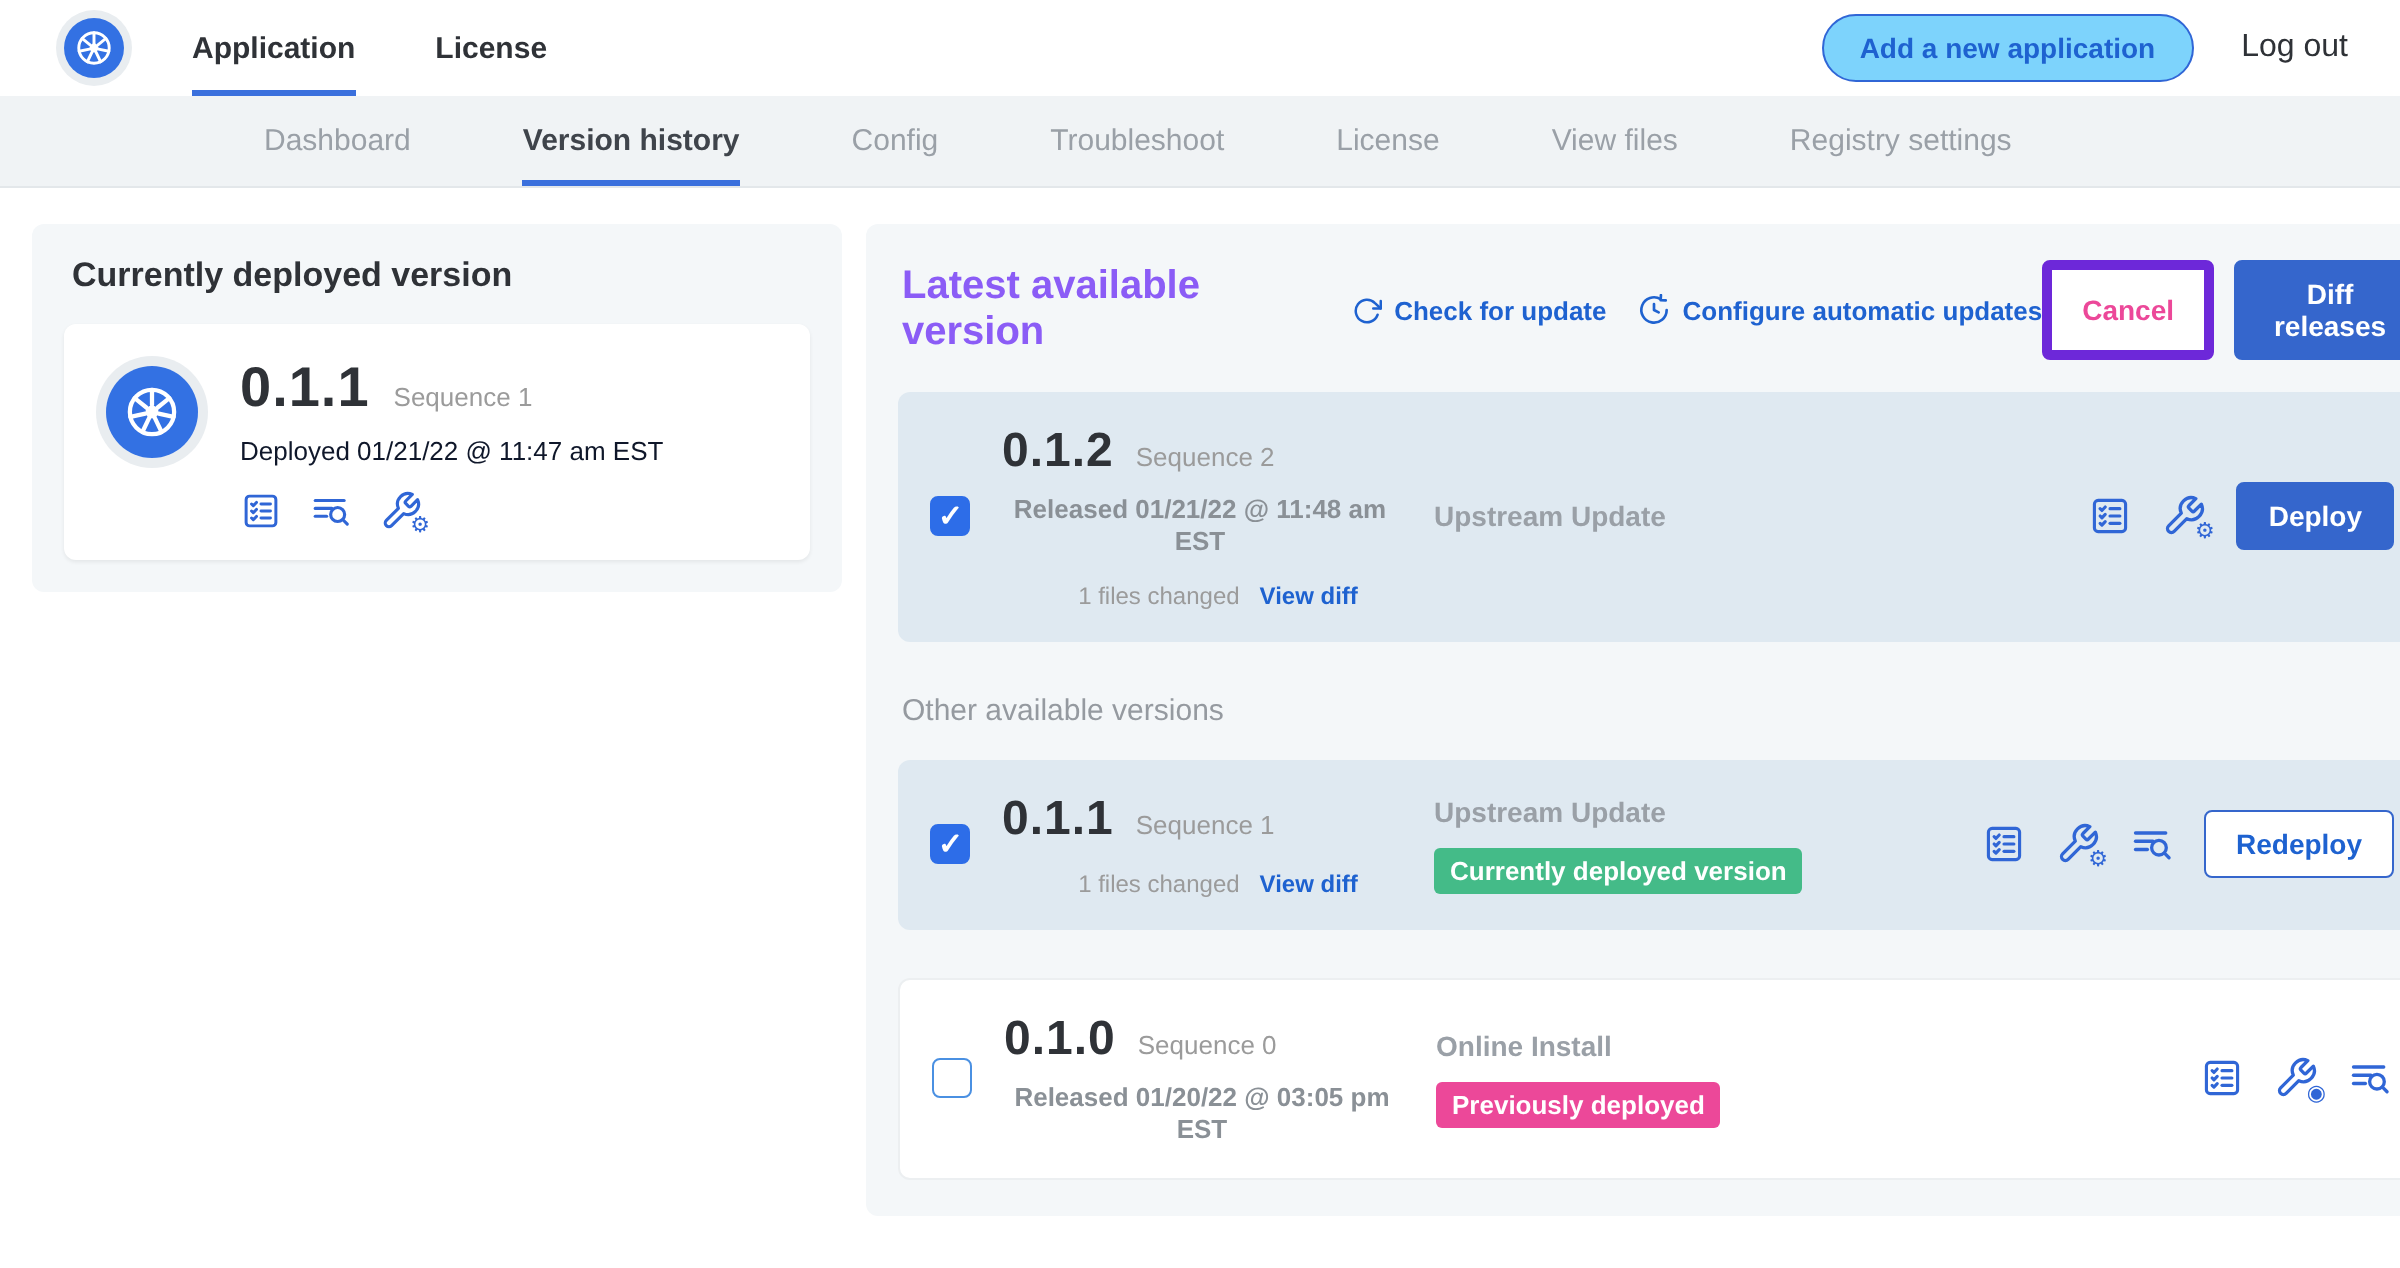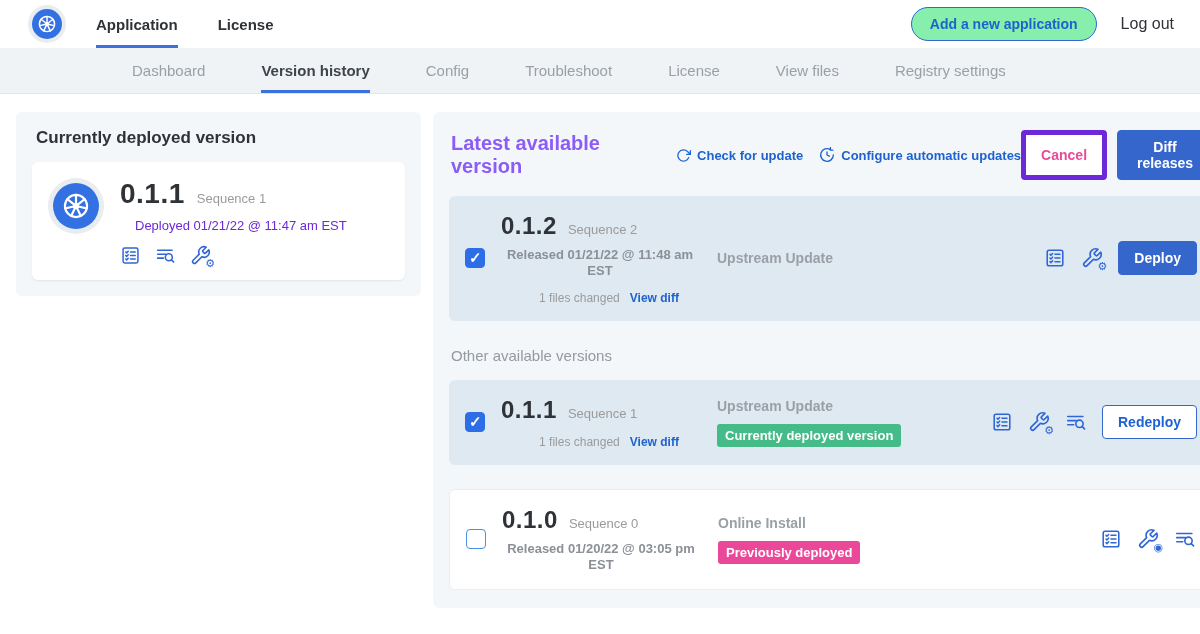--- a/index.html
+++ b/index.html
@@ -14,21 +14,21 @@
   .brand { width:38px; height:38px; border-radius:50%; background:#e9edf0; align-self:center;
            display:flex; align-items:center; justify-content:center; margin-right:30px; }
   .brand-inner { width:30px; height:30px; border-radius:50%; background:#3371e3;
            display:flex; align-items:center; justify-content:center; }
   .topbar-tabs { display:flex; gap:40px; }
   .topbar-tab { font-weight:bold; font-size:15px; color:#2f3237; display:flex; align-items:center;
            border-bottom:3px solid transparent; padding-top:3px; cursor:pointer; }
   .topbar-tab.active { border-bottom-color:#3b70dd; }
   .topbar-right { margin-left:auto; display:flex; align-items:center; gap:24px; }
   .add-app-btn { border:1.5px solid #3066d6; color:#1e62d0; font-weight:bold; font-size:14px;
-           padding:8px 18px; border-radius:20px; background:#86efac; cursor:pointer;
+           padding:8px 18px; border-radius:20px; background:#7dd3fc; cursor:pointer;
            font-family:"Liberation Sans", sans-serif; }
   .logout { font-size:16px; color:#2f3237; cursor:pointer; }
 
   
   .subnav { height:46px; background:#f0f3f5; border-bottom:1px solid #e3e7ea;
             display:flex; align-items:stretch; padding-left:132px; gap:56px; }
   .subnav-item { font-size:15px; color:#9aa0a7; display:flex; align-items:center;
             border-bottom:3px solid transparent; padding-top:3px; cursor:pointer; }
   .subnav-item.active { color:#3f444b; font-weight:bold; border-bottom-color:#3b70dd; }
 
@@ -40,21 +40,21 @@
   .left-card-title { margin:0 0 14px 4px; font-size:17px; font-weight:bold; color:#2f3237; }
   .deployed-card { background:#fff; border-radius:6px; box-shadow:0 1px 2px rgba(0,0,0,.07);
             padding:16px 16px 14px; display:flex; gap:16px; }
   .logo-big { flex:none; width:56px; height:56px; border-radius:50%; background:#e9edf0;
             display:flex; align-items:center; justify-content:center; }
   .logo-big-inner { width:46px; height:46px; border-radius:50%; background:#3371e3;
             display:flex; align-items:center; justify-content:center; }
   .dep-version-line { display:flex; align-items:baseline; }
   .dep-version { font-size:28px; font-weight:bold; color:#2f3237; letter-spacing:.5px; }
   .dep-sequence { font-size:13px; color:#9b9b9b; margin-left:12px; }
-  .dep-date { font-size:13px; color:#6d28d9; margin-top:8px;margin-left:15px; }
+  .dep-date { font-size:13px; color:#0f172a; margin-top:8px; }
   .icon-row { display:flex; align-items:center; gap:14px; margin-top:12px; color:#3066d6; }
 
   
   .right-panel { flex:1; background:#f4f7f9; border-radius:6px; padding:16px 16px 18px; }
   .latest-header { display:flex; align-items:center; margin:2px 0 16px; }
   .latest-title { font-size:20px; font-weight:bold; color:#8b5cf6; margin:0 4px 0 2px; }
   .hdr-link { display:flex; align-items:center; gap:6px; margin-left:16px; color:#1e62d0;
             font-weight:bold; font-size:13px; cursor:pointer; white-space:nowrap; }
   .hdr-buttons { margin-left:auto; display:flex; gap:10px; }
   .btn { font-family:"Liberation Sans", sans-serif; font-weight:bold; font-size:14px;

